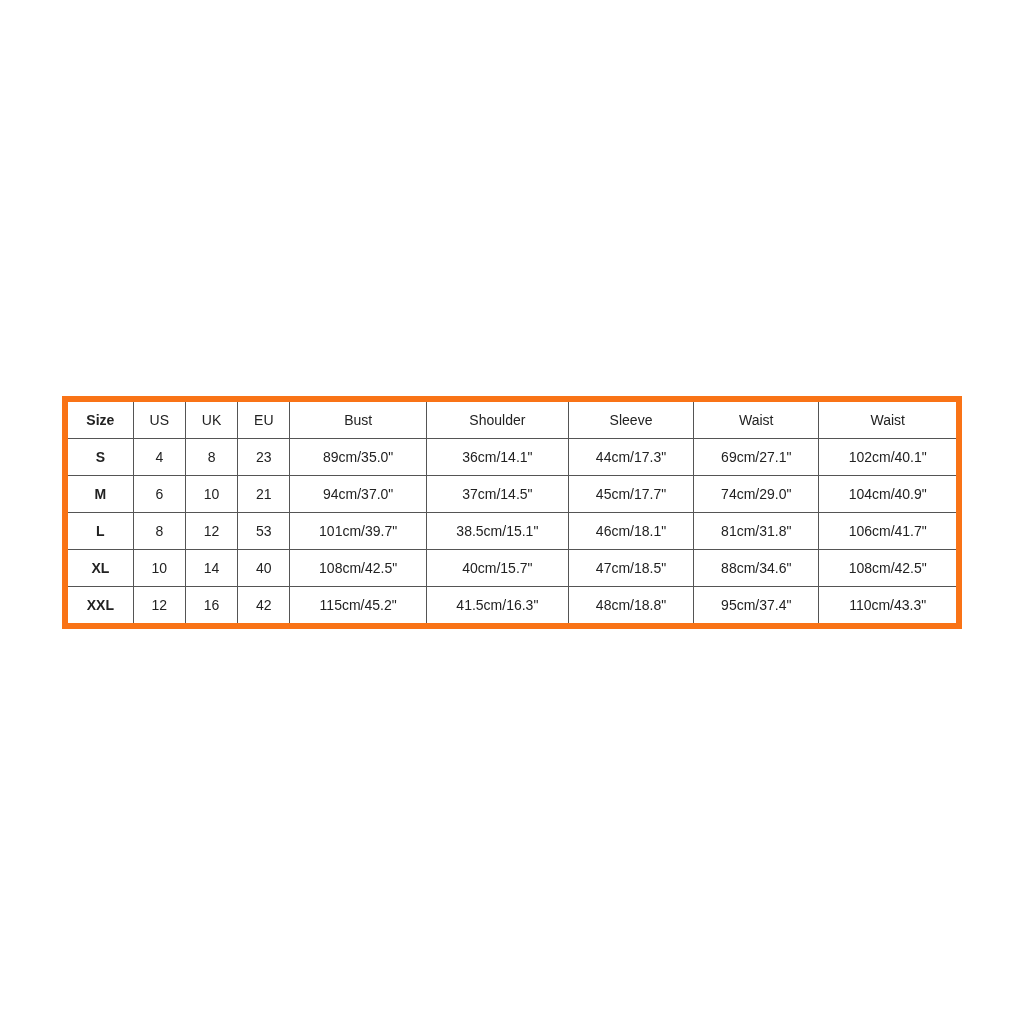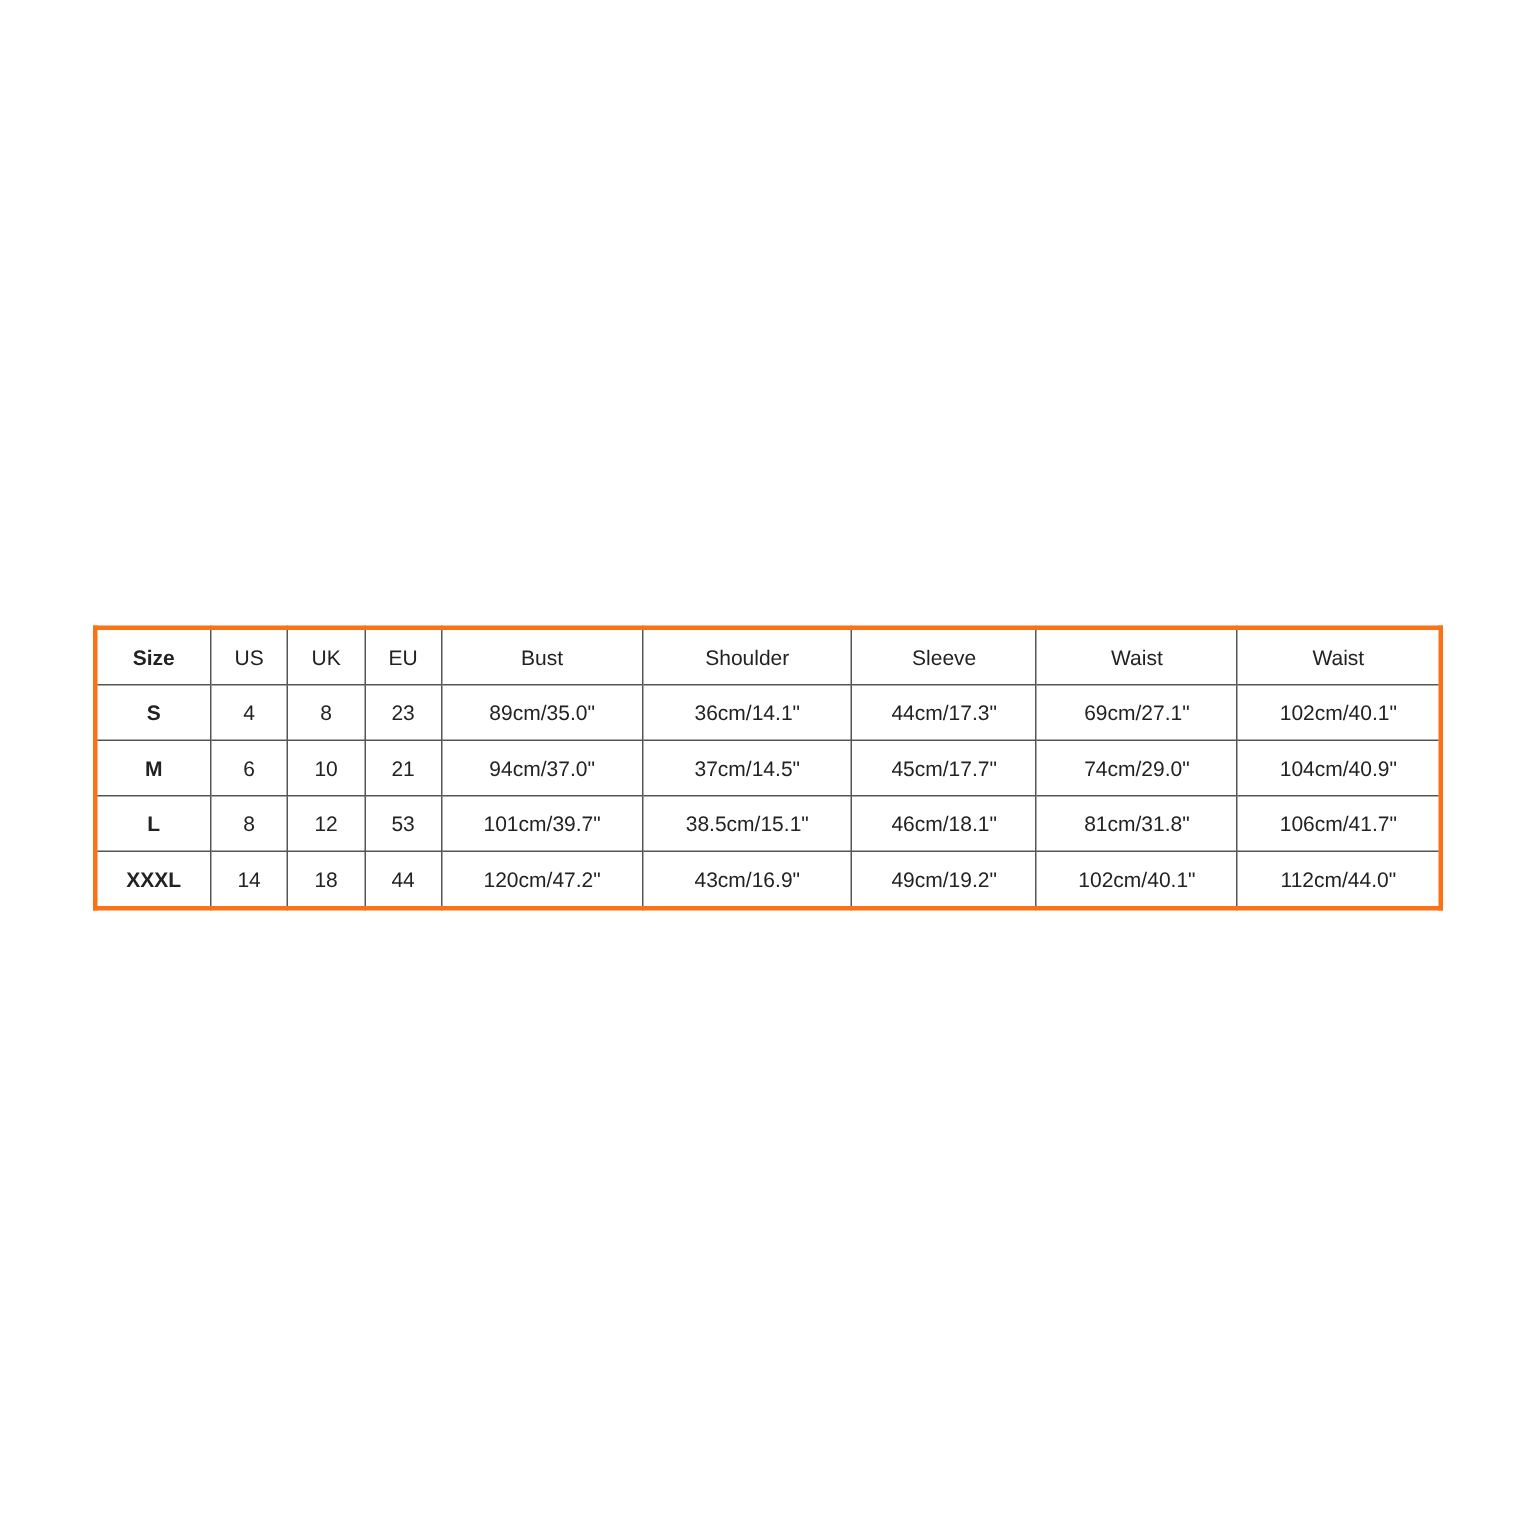--- a/index.html
+++ b/index.html
@@ -18,21 +18,21 @@
       font-family: Arial, sans-serif;
     }
 
     .table-container {
       width: 900px;
     }
 
     table {
       width: 100%;
       border-collapse: collapse;
-      border: 3px solid #f97316;
+      border: 6px solid #f97316;
     }
 
     th, td {
       border: 1px solid #555;
       text-align: center;
       padding: 10px 8px;
       font-size: 14px;
       color: #222;
     }
 
@@ -99,25 +99,36 @@
           <td>8</td>
           <td>12</td>
           <td>53</td>
           <td>101cm/39.7"</td>
           <td>38.5cm/15.1"</td>
           <td>46cm/18.1"</td>
           <td>81cm/31.8"</td>
           <td>106cm/41.7"</td>
         </tr>
         <tr>
-          <td>XXXL</td>
+          <td>XL</td>
+          <td>10</td>
           <td>14</td>
-          <td>18</td>
-          <td>44</td>
-          <td>120cm/47.2"</td>
-          <td>43cm/16.9"</td>
-          <td>49cm/19.2"</td>
-          <td>102cm/40.1"</td>
-          <td>112cm/44.0"</td>
+          <td>40</td>
+          <td>108cm/42.5"</td>
+          <td>40cm/15.7"</td>
+          <td>47cm/18.5"</td>
+          <td>88cm/34.6"</td>
+          <td>108cm/42.5"</td>
+        </tr>
+        <tr>
+          <td>XXL</td>
+          <td>12</td>
+          <td>16</td>
+          <td>42</td>
+          <td>115cm/45.2"</td>
+          <td>41.5cm/16.3"</td>
+          <td>48cm/18.8"</td>
+          <td>95cm/37.4"</td>
+          <td>110cm/43.3"</td>
         </tr>
       </tbody>
   </table>
 </div>
 
 </body></html>

